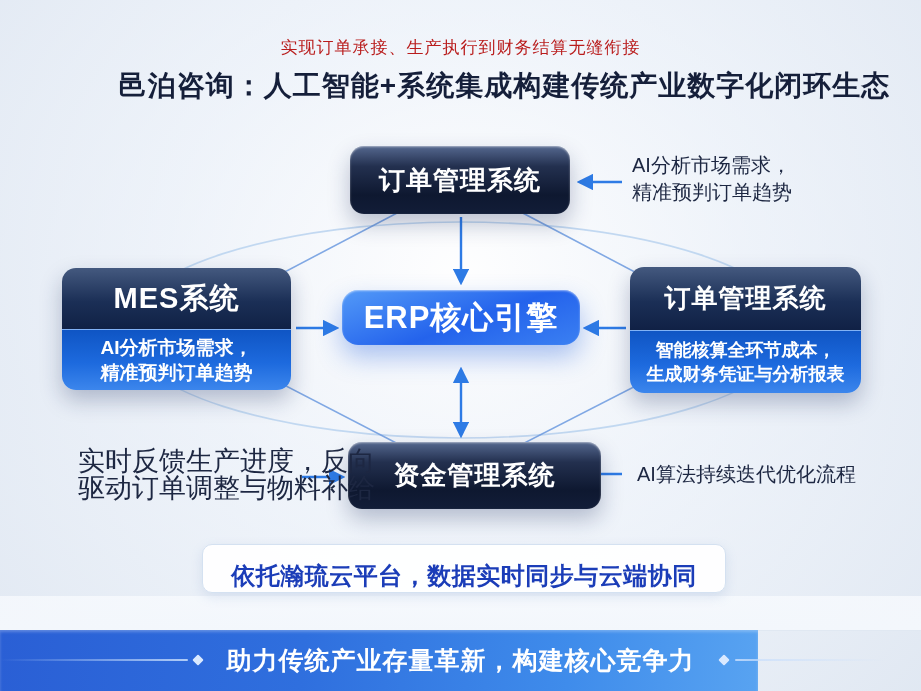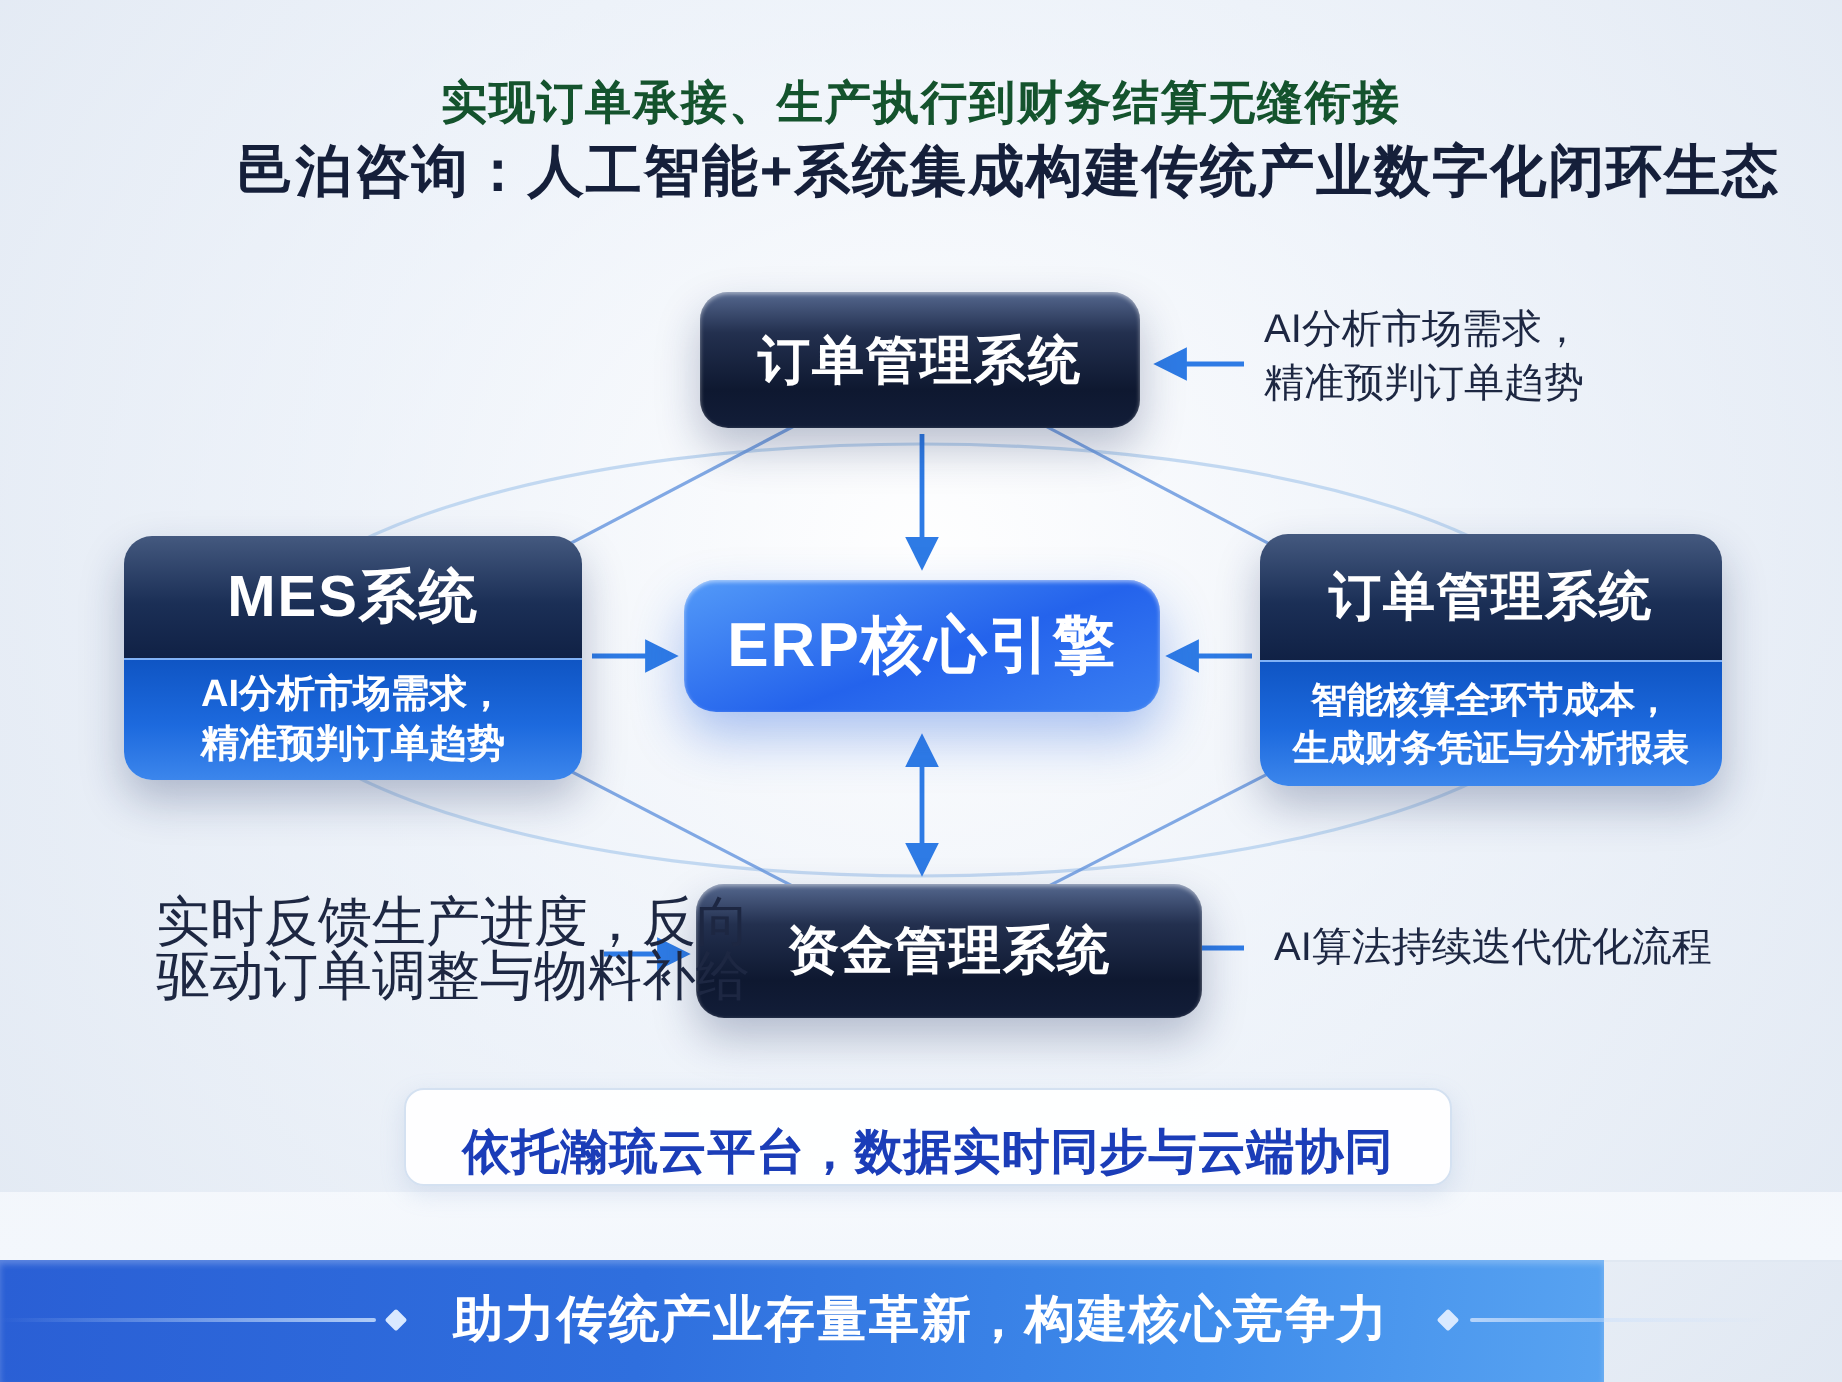--- a/index.html
+++ b/index.html
@@ -5,34 +5,34 @@
   html,body{margin:0;padding:0;}
   body{
     width:921px;height:691px;position:relative;overflow:hidden;
     font-family:"Liberation Sans","DejaVu Sans",sans-serif;
     background:
       radial-gradient(ellipse at 50% 40%, rgba(255,255,255,.95) 0%, rgba(240,245,251,.6) 45%, rgba(222,230,241,.9) 100%),
       linear-gradient(180deg,#eef2f9 0%,#e8edf6 55%,#f6f9fd 100%);
   }
   .abs{position:absolute;}
   
-  .subtitle{top:36px;left:0;width:921px;text-align:center;font-size:23px;font-weight:700;color:#14532d;letter-spacing:1px;}
+  .subtitle{top:36px;left:0;width:921px;text-align:center;font-size:17px;font-weight:400;color:#b91c1c;letter-spacing:1px;}
   .title{top:67px;left:0;width:921px;text-align:center;font-size:28px;font-weight:800;color:#151f3a;letter-spacing:1px;padding-left:44px;}
   
   .wires{top:0;left:0;z-index:1;}
   
   .node{z-index:2;border-radius:14px;display:flex;align-items:center;justify-content:center;color:#fff;font-weight:700;text-align:center;}
   .node-dark{
     background:linear-gradient(180deg,#55688f 0%,#23304f 30%,#0e1830 72%,#121d38 100%);
     box-shadow:0 10px 22px rgba(20,40,90,.28), inset 0 1px 2px rgba(255,255,255,.5);
   }
   .node-top{left:350px;top:146px;width:220px;height:68px;font-size:26px;letter-spacing:1px;}
   .node-bottom{left:348px;top:442px;width:253px;height:67px;font-size:26px;letter-spacing:1px;}
   .node-center{
-    left:342px;top:290px;width:238px;height:66px;font-size:31px;letter-spacing:1px;border-radius:16px;
+    left:342px;top:290px;width:238px;height:55px;font-size:31px;letter-spacing:1px;border-radius:16px;
     background:linear-gradient(160deg,#539af8 0%,#2463ec 55%,#3b80f2 100%);
     box-shadow:0 12px 26px rgba(40,100,220,.38), inset 0 1px 2px rgba(255,255,255,.55);
   }
   .node-split{z-index:2;border-radius:14px;overflow:hidden;display:flex;flex-direction:column;
     box-shadow:0 10px 22px rgba(20,40,90,.28), inset 0 1px 2px rgba(255,255,255,.4);color:#fff;text-align:left;}
   .node-left{left:62px;top:268px;width:229px;height:122px;}
   .node-right{left:630px;top:267px;width:231px;height:126px;}
   .split-head{flex:0 0 50%;display:flex;align-items:center;justify-content:center;font-weight:800;
     background:linear-gradient(180deg,#44597f 0%,#1b2f56 55%,#102145 100%);}
   .node-left .split-head{font-size:29px;letter-spacing:1px;}
@@ -49,21 +49,21 @@
   .ann-bottom-right{left:637px;top:462px;font-size:20px;line-height:25px;}
   
   .banner{left:202px;top:544px;width:522px;height:47px;z-index:2;border-radius:10px;
     background:rgba(255,255,255,.93);border:1px solid #d4e1f1;
     box-shadow:0 4px 12px rgba(120,150,200,.2);
     display:flex;align-items:flex-end;justify-content:center;
     color:#1b3db8;font-size:24px;font-weight:800;letter-spacing:.5px;}
   
   .footer{left:0;bottom:0;width:758px;height:61px;z-index:3;
     background:linear-gradient(95deg,#2a5fd5 0%,#2f6fde 40%,#3f8ceb 75%,#58a3f1 100%);
-    box-shadow:inset 0 2px 3px rgba(255,255,255,.25);padding-left:44px;}
+    box-shadow:inset 0 2px 3px rgba(255,255,255,.25);}
   .footer-text{left:0;top:0;width:921px;height:61px;line-height:61px;text-align:center;
     color:#fff;font-size:25px;font-weight:800;letter-spacing:1px;}
   .footer-line{top:29px;height:2px;border-radius:1px;}
   .footer-line-left{left:0;width:188px;background:linear-gradient(90deg,rgba(255,255,255,0) 0%,rgba(200,222,252,.85) 100%);}
   .footer-line-right{left:735px;width:150px;background:linear-gradient(90deg,rgba(200,222,252,.85) 0%,rgba(255,255,255,0) 100%);}
   .footer-diamond{width:8px;height:8px;transform:rotate(45deg);background:#d9e9ff;top:26px;border-radius:1px;}
   .footer-diamond-left{left:194px;}
   .footer-diamond-right{left:720px;}
   .pre-footer-strip{left:0;top:596px;width:921px;height:34px;background:linear-gradient(180deg,rgba(250,252,255,.7),#f3f7fc);border-bottom:1px solid #e0e8f2;}
 </style>

